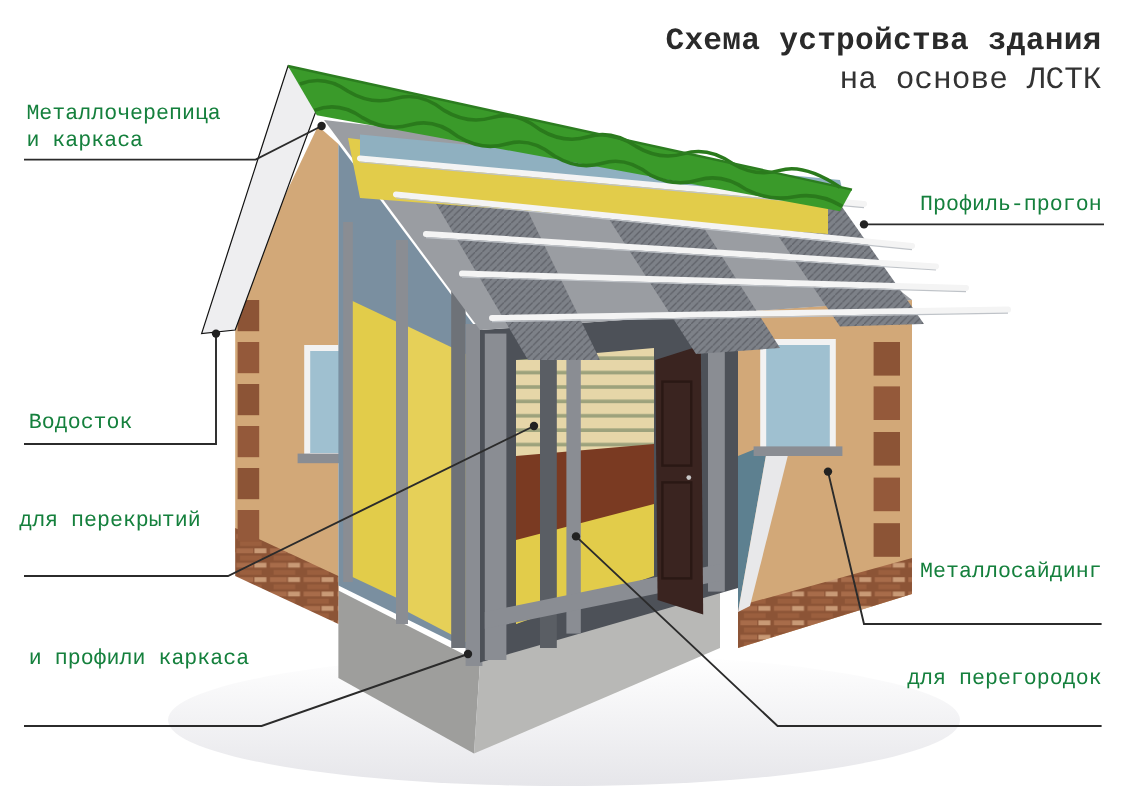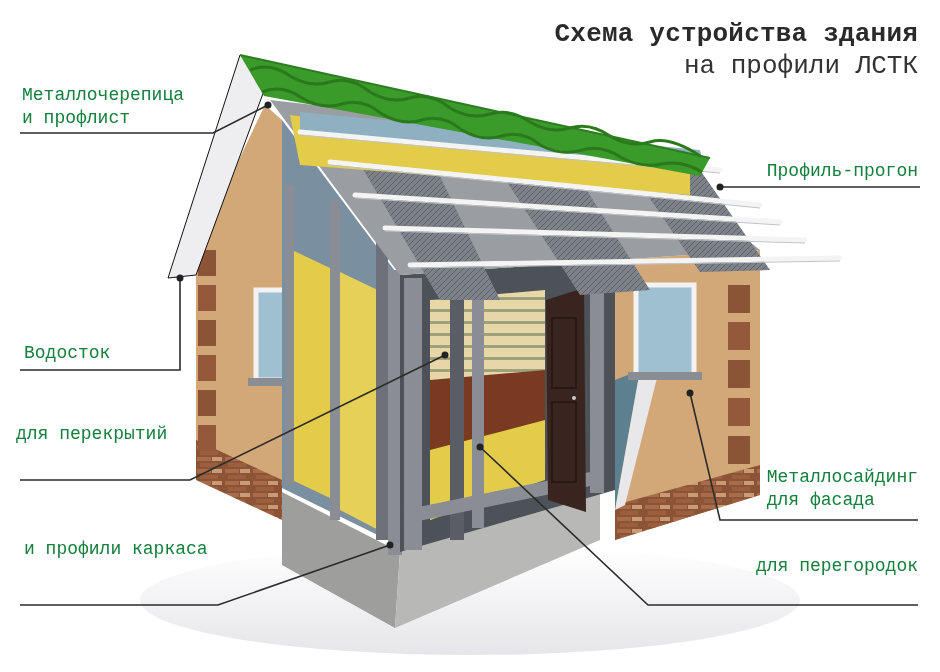--- a/index.html
+++ b/index.html
@@ -10,21 +10,21 @@
     color: #2b2b2b;
     position: relative;
   }
   .stage { position: absolute; left: 0; top: 0; width: 940px; height: 668px; font-family: Liberation Mono, monospace; }
   .title-block { position: absolute; right: 22px; top: 18px; text-align: right; }
   .title-main { font-weight: bold; font-size: 26px; letter-spacing: 0.2px; color: #2a2a2a; line-height: 32px; }
   .title-sub { font-size: 26px; color: #333; line-height: 32px; }
   .label {
     position: absolute; font-size: 18px; line-height: 23px; color: #15803d; white-space: nowrap;
   }
-  .label.right { text-align: left; }
+  .label.right { text-align: center; }
   svg.art { position: absolute; left: 0; top: 0; }
 </style>
 </head>
 <body>
 
 <div class="stage">
 
   <svg class="art" width="940" height="672" viewBox="0 0 940 672">
     <defs>
       <linearGradient id="floorShadow" x1="0" y1="0" x2="0" y2="1">
@@ -163,46 +163,45 @@
       <circle cx="445" cy="355" r="3.5"></circle>
       <circle cx="390" cy="545" r="3.5"></circle>
       <circle cx="720" cy="187" r="3.5"></circle>
       <circle cx="690" cy="393" r="3.5"></circle>
       <circle cx="480" cy="447" r="3.5"></circle>
     </g>
   </svg>
 
   <div class="title-block">
     <div class="title-main">Схема устройства здания</div>
-    <div class="title-sub">на профили ЛСТК</div>
+    <div class="title-sub">на основе ЛСТК</div>
   </div>
 
   <div class="label" style="left:22px; top:84px;">
     <div>Металлочерепица</div>
-    <div>и профлист</div>
+    <div>и каркаса</div>
   </div>
 
   <div class="label" style="left:24px; top:342px;">
     <div>Водосток</div>
   </div>
 
   <div class="label" style="left:16px; top:423px;">
     <div>для перекрытий</div>
   </div>
 
   <div class="label" style="left:24px; top:538px;">
     <div>и профили каркаса</div>
   </div>
 
   <div class="label right" style="right:22px; top:160px;">
     <div>Профиль-прогон</div>
   </div>
 
   <div class="label right" style="right:22px; top:466px;">
     <div>Металлосайдинг</div>
-    <div>для фасада</div>
   </div>
 
   <div class="label right" style="right:22px; top:555px;">
     <div>для перегородок</div>
   </div>
 
 </div>
 
 </body></html>

